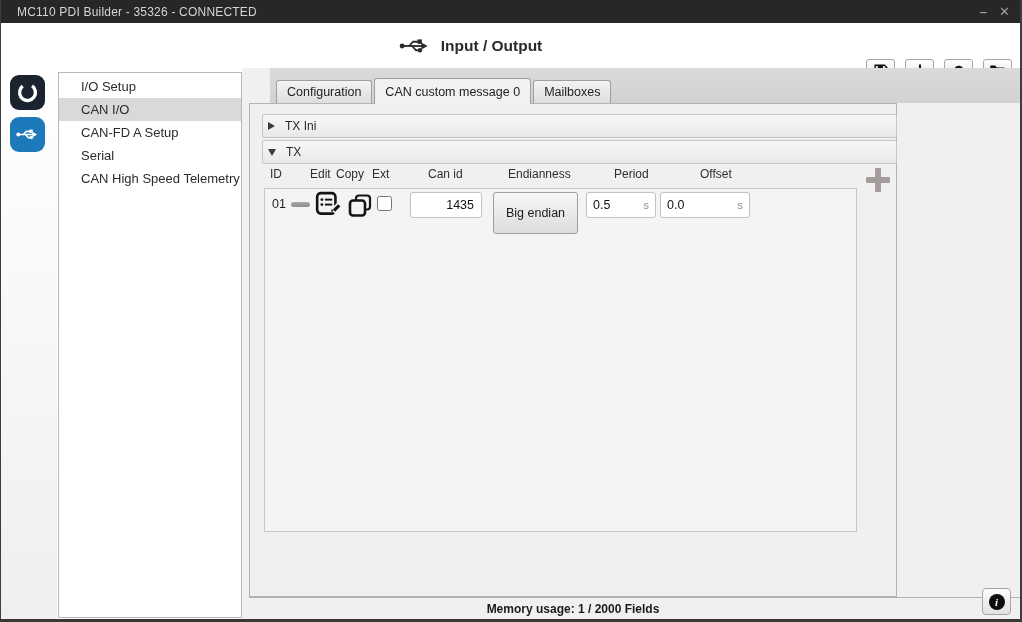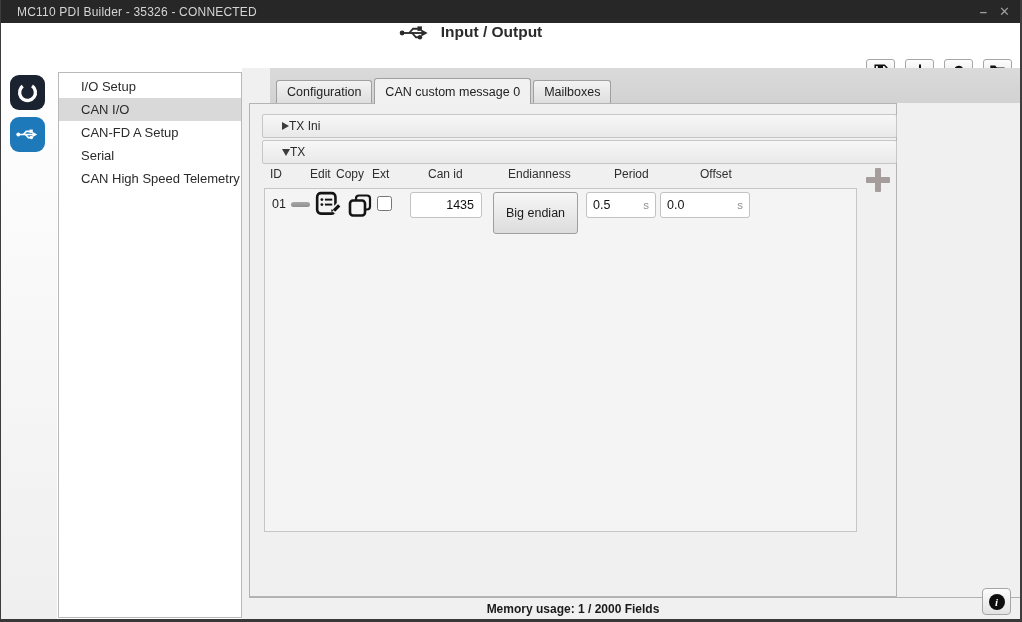--- a/index.html
+++ b/index.html
@@ -15,21 +15,21 @@
   
   .titlebar { position:absolute; left:0; top:0; width:100%; height:23px; background:#272727;
     display:flex; align-items:center; }
   .tb-title { color:#d4d4d4; font-size:12px; margin-left:16px; letter-spacing:.2px; }
   .tb-controls { position:absolute; right:10px; top:0; height:23px; display:flex; gap:12px; align-items:center; }
   .tb-btn { color:#9e9e9e; font-size:13px; font-weight:700; line-height:1; cursor:default; }
 
   
   .header { position:absolute; left:0; top:23px; width:100%; height:45px; background:#ffffff; }
   .header-title { position:absolute; left:0; right:0; top:0; height:45px;
-    display:flex; align-items:flex-start; justify-content:center; gap:9px; padding-right:80px; }
+    display:flex; align-items:center; justify-content:center; gap:9px; padding-right:80px; }
   .header-title .usb-ic { color:#2b2b2b; }
   .header-title span { font-size:15.5px; font-weight:700; color:#2b2b2b; }
   .toolbar { position:absolute; right:8px; top:36px; display:flex; gap:10px; }
   .tool-btn { width:29px; height:24px; border:1px solid #a6a6a6; border-radius:3px;
     background:linear-gradient(#fdfdfd,#e4e4e4); display:flex; align-items:center; justify-content:center;
     color:#111; }
 
   
   .iconstrip { position:absolute; left:0; top:68px; width:56px; height:551px;
     background:linear-gradient(#ffffff,#efefef); }
@@ -52,21 +52,21 @@
   .tab { height:23px; line-height:22px; padding:0 10px; font-size:12.5px; color:#222;
     background:linear-gradient(#f3f3f3,#dedede); border:1px solid #9f9f9f; border-bottom:none;
     border-radius:3px 3px 0 0; margin-right:2px; }
   .tab.active { height:26px; line-height:26px; background:#f1f1f1; margin-bottom:-1px; z-index:6; }
 
   .tabpanel { position:absolute; left:7px; top:35px; width:648px; height:494px;
     background:#f0f0f0; border:1px solid #b4b4b4; z-index:4; }
 
   .acc-header { position:absolute; left:12px; width:635px; height:24px;
     background:linear-gradient(#f7f7f7,#e9e9e9); border:1px solid #c6c6c6; border-radius:2px;
-    display:flex; align-items:center; padding-left:19px; font-size:12px; color:#2a2a2a; }
+    display:flex; align-items:center; gap:10px; padding-left:5px; font-size:12px; color:#2a2a2a; }
   .acc-txini { top:10px; } .acc-tx { top:36px; }
   .arr-right { width:0; height:0; border-left:7px solid #3c3c3c; border-top:4.5px solid transparent; border-bottom:4.5px solid transparent; }
   .arr-down  { width:0; height:0; border-top:7px solid #3c3c3c; border-left:4.5px solid transparent; border-right:4.5px solid transparent; }
 
   .colrow { position:absolute; left:0; top:63px; right:0; height:16px; font-size:12px; color:#2f2f2f; }
   .colrow span { position:absolute; top:0; white-space:nowrap; }
   .col-0{left:20px;} .col-1{left:60px;} .col-2{left:86px;} .col-3{left:122px;}
   .col-4{left:178px;} .col-5{left:258px;} .col-6{left:364px;} .col-7{left:450px;}
 
   .rows-box { position:absolute; left:14px; top:84px; width:593px; height:344px;

